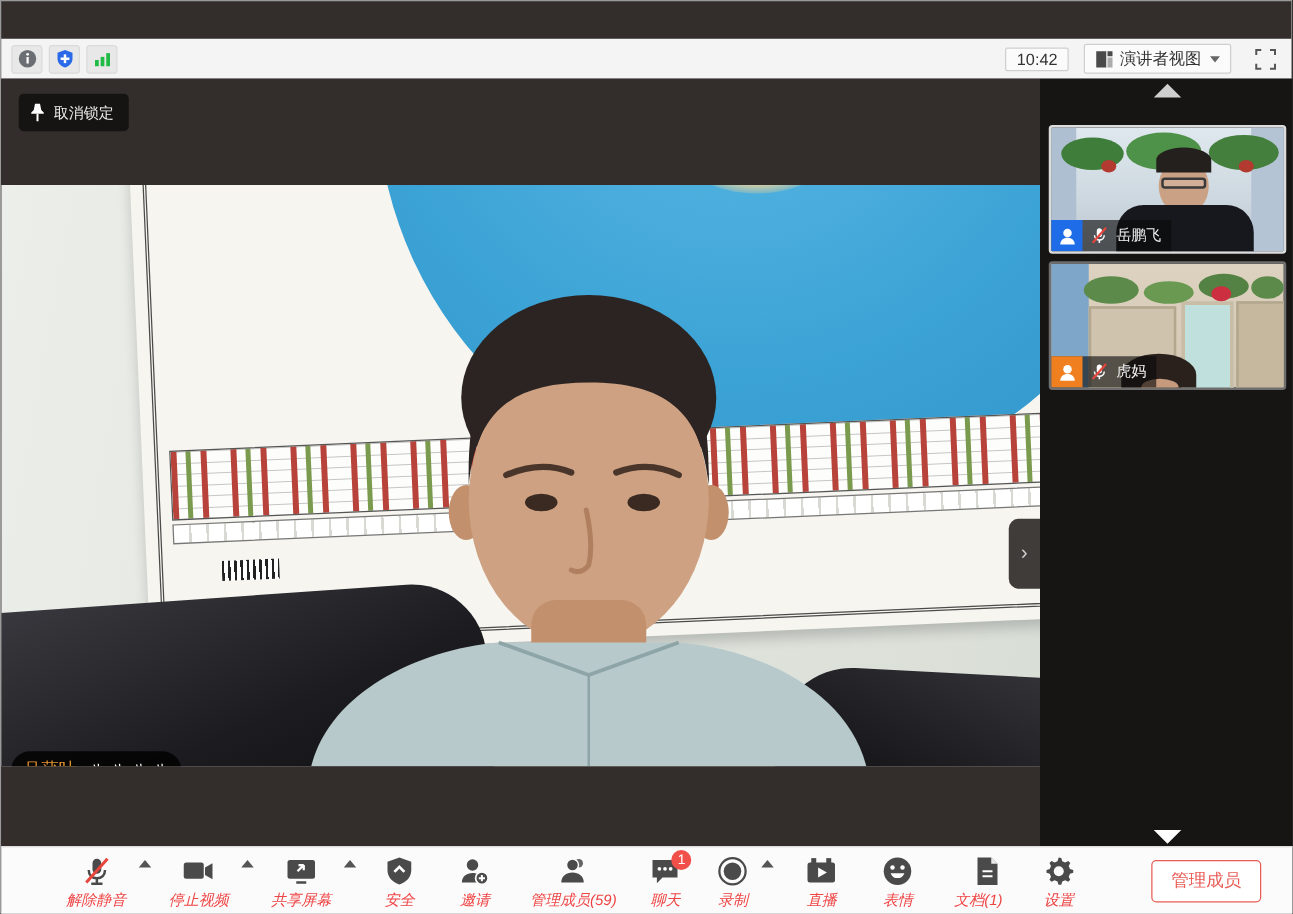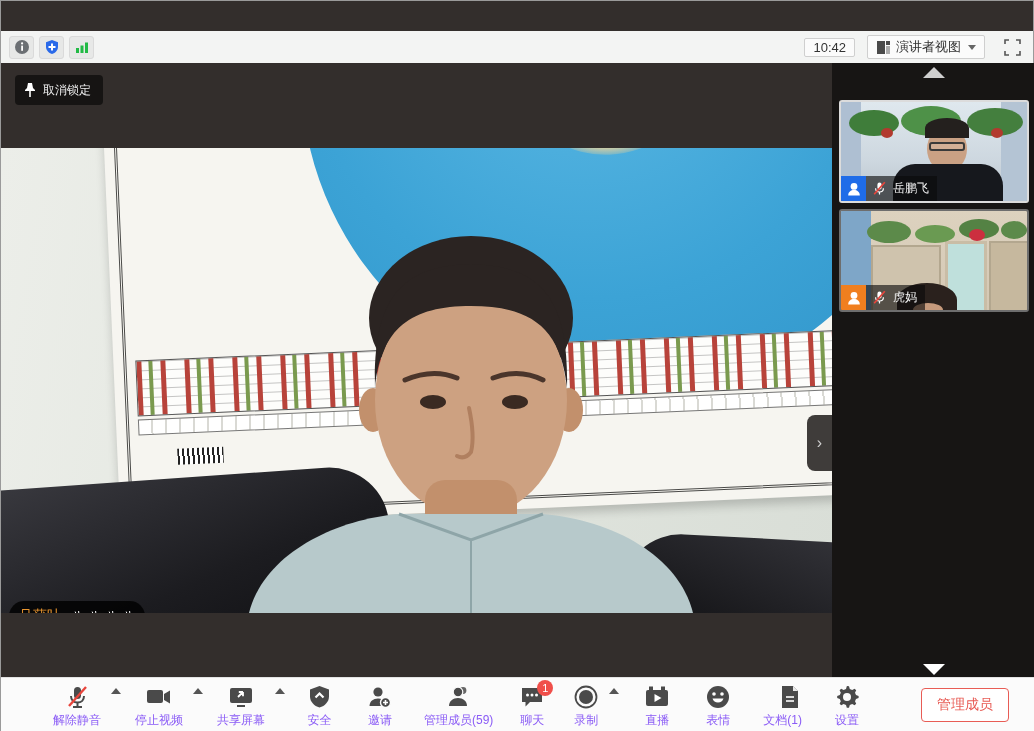--- a/index.html
+++ b/index.html
@@ -103,21 +103,21 @@
   
   .sc { position:absolute; inset:0; }
   .blob { position:absolute; border-radius:50%; }
 
   
   .bottombar { position:absolute; left:0; top:676px; width:1034px; height:55px; background:#fbfbfb;
     border-top:1px solid #e3e3e3; display:flex; align-items:center; padding-left:52px; }
   .bb-item { display:flex; flex-direction:column; align-items:center; justify-content:center;
     height:52px; margin-right:10px; position:relative; cursor:default; }
   .bb-item .icon { height:28px; display:flex; align-items:flex-end; justify-content:center; }
-  .bb-item .lbl { font-size:12px; color:#8b5cf6; margin-top:2px; white-space:nowrap; }
+  .bb-item .lbl { font-size:12px; color:#ef4444; margin-top:2px; white-space:nowrap;font-style:italic; }
   .bb-caret { width:0; height:0; border-left:5px solid transparent; border-right:5px solid transparent;
     border-bottom:6px solid #555; margin:10px 14px 0 0; align-self:flex-start; }
   .bb-badge { position:absolute; top:-2px; right:-8px; min-width:16px; height:16px; border-radius:8px;
     background:#f04f4a; color:#fff; font-size:11px; display:flex; align-items:center; justify-content:center;
     padding:0 4px; }
   .leave-btn { margin-left:auto; margin-right:26px; border:1px solid #e85c55; color:#e85c55;
     background:#fff; border-radius:4px; font-size:14px; padding:7px 15px; cursor:default; }
 </style>
 </head>
 <body>

